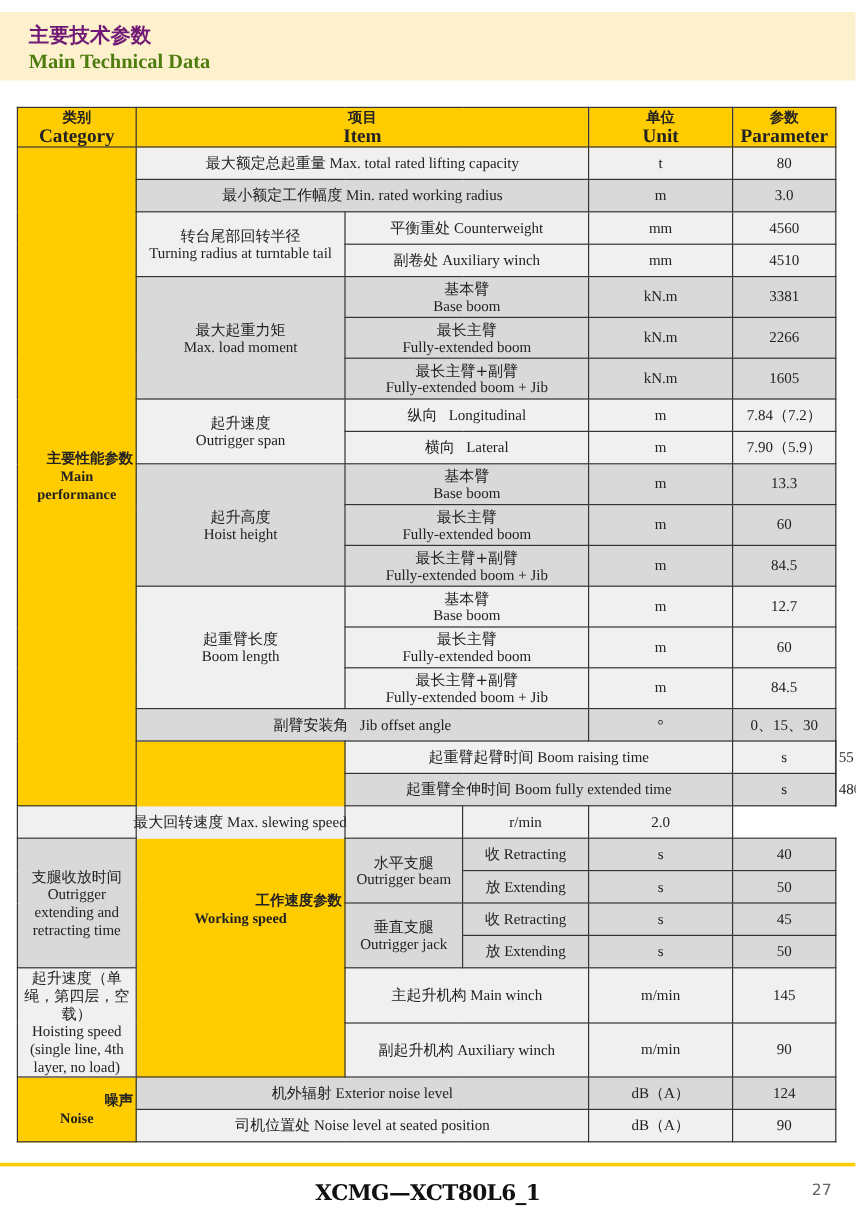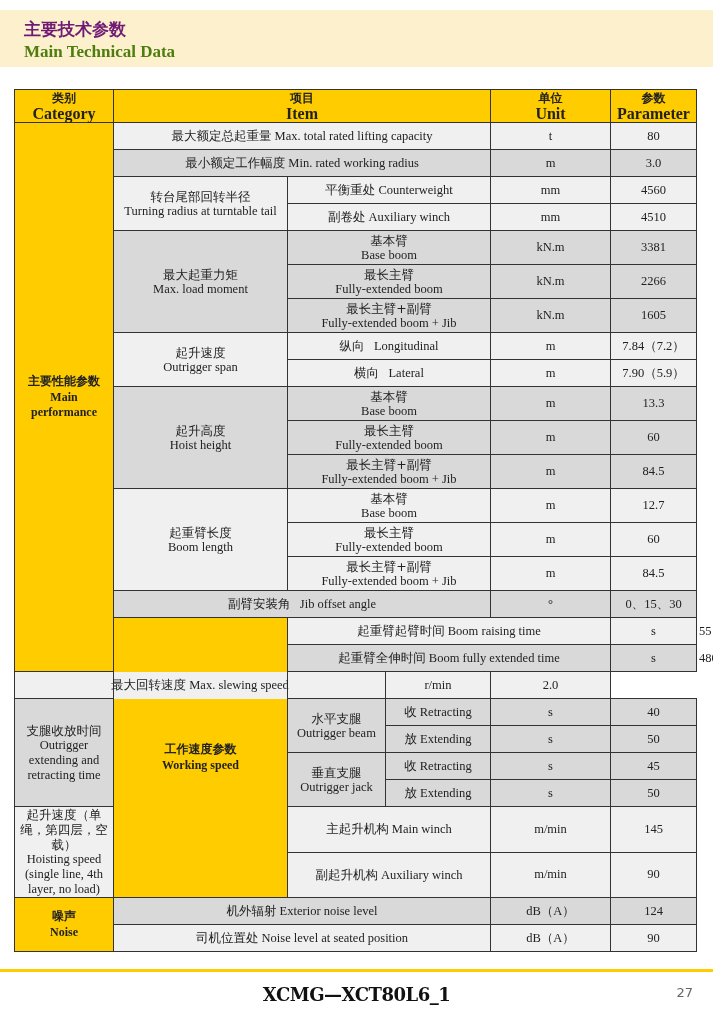--- a/index.html
+++ b/index.html
@@ -6,21 +6,21 @@
   body{width:713px;height:1023px;position:relative;overflow:hidden;font-family:"Liberation Serif","DejaVu Serif",serif;color:#222;}
   .title-band{position:absolute;left:0;top:10px;width:713px;height:57px;background:#fdf0cc;}
   .title-cn{position:absolute;left:24px;top:18px;font-family:"DejaVu Sans",sans-serif;font-weight:bold;font-size:17px;color:#701a75;}
   .title-en{position:absolute;left:24px;top:42px;font-weight:bold;font-size:17px;color:#4d7c0f;}
   table.spec{position:absolute;left:14px;top:89px;border-collapse:collapse;table-layout:fixed;width:682px;font-size:12.5px;border-radius:20px;}
   table.spec td, table.spec th{border:1.5px solid #333;text-align:center;vertical-align:middle;padding:0 2px;line-height:15px;}
   th{background:#ffcc00;font-weight:bold;height:32px;}
   th .cn{font-family:"DejaVu Sans",sans-serif;font-size:12px;display:block;}
   th .en{font-size:16px;display:block;}
   .cat{background:#ffcc00;font-weight:bold;}
-  .cat .cn{font-family:Liberation Mono, monospace;font-size:12px;display:block;}
+  .cat .cn{font-family:Liberation Serif, serif;font-size:12px;display:block;text-align:right;}
   .cat .en{font-size:12px;display:block;}
   .L{background:#f0f0f0;}
   .D{background:#d9d9d9;}
   .cn{font-family:"DejaVu Sans",sans-serif;}
   .block{display:block;}
   .footer-line{position:absolute;left:0;top:969px;width:713px;height:3px;background:#ffcc00;}
   .footer-model{position:absolute;left:0;width:713px;top:984px;text-align:center;font-family:"DejaVu Serif",serif;font-weight:bold;font-size:18px;color:#111;letter-spacing:-0.5px;}
   .page-num{position:absolute;right:20px;top:985px;font-family:"DejaVu Sans",sans-serif;font-size:13px;color:#666;text-align:right;}
   tr.h28 td{height:26px;}
   tr.h35 td{height:33px;}

